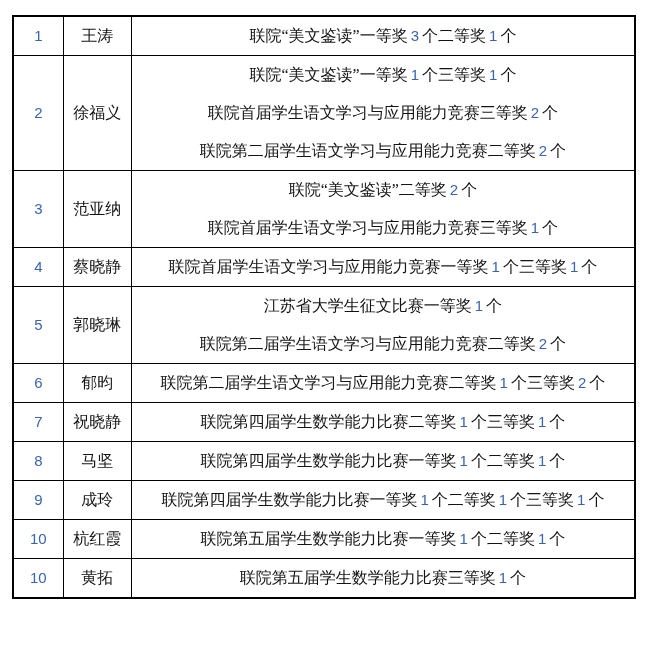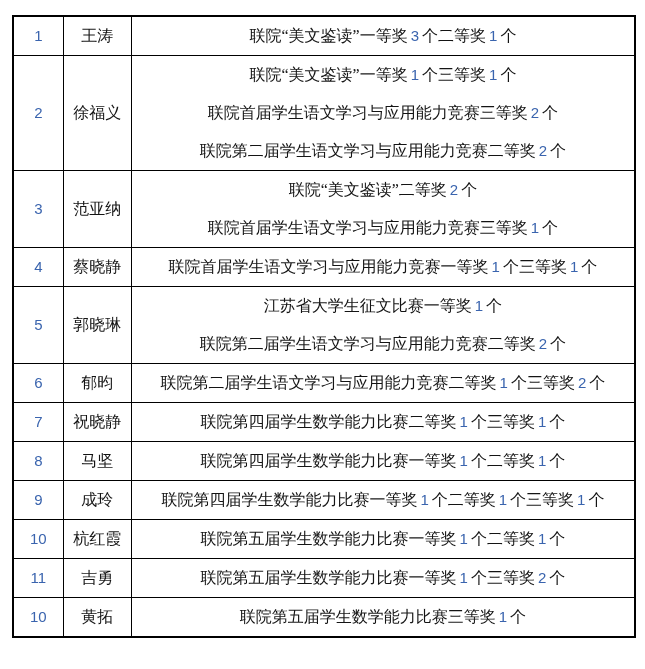--- a/index.html
+++ b/index.html
@@ -138,27 +138,20 @@
       </tr>
 
       <tr>
         <td class="no-cell js-digits"><span class="num">10</span></td>
         <td class="name-cell">杭红霞</td>
         <td>
           <div class="award-line js-digits">联院第五届学生数学能力比赛一等奖<span class="num">1</span>个二等奖<span class="num">1</span>个</div>
         </td>
       </tr>
 
-      <tr>
-        <td class="no-cell js-digits"><span class="num">11</span></td>
-        <td class="name-cell">吉勇</td>
-        <td>
-          <div class="award-line js-digits">联院第五届学生数学能力比赛一等奖<span class="num">1</span>个三等奖<span class="num">2</span>个</div>
-        </td>
-      </tr>
 
       <tr>
         <td class="no-cell js-digits"><span class="num">10</span></td>
         <td class="name-cell">黄拓</td>
         <td>
           <div class="award-line js-digits">联院第五届学生数学能力比赛三等奖<span class="num">1</span>个</div>
         </td>
       </tr>
     </tbody>
   </table>

